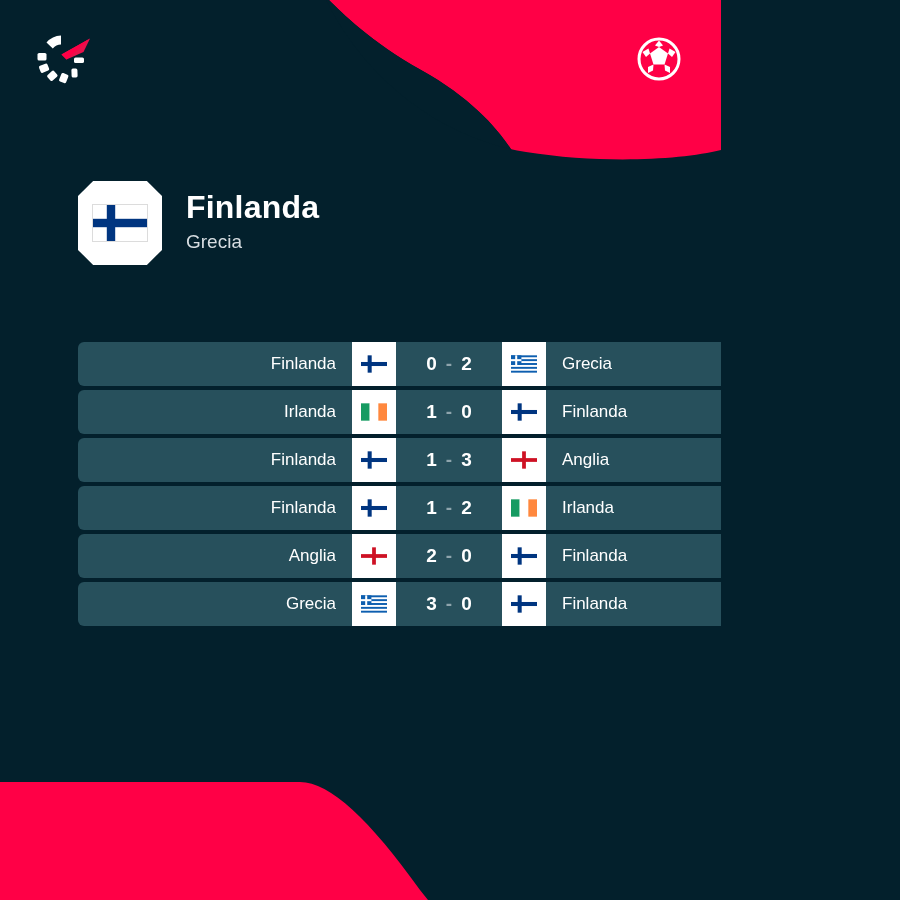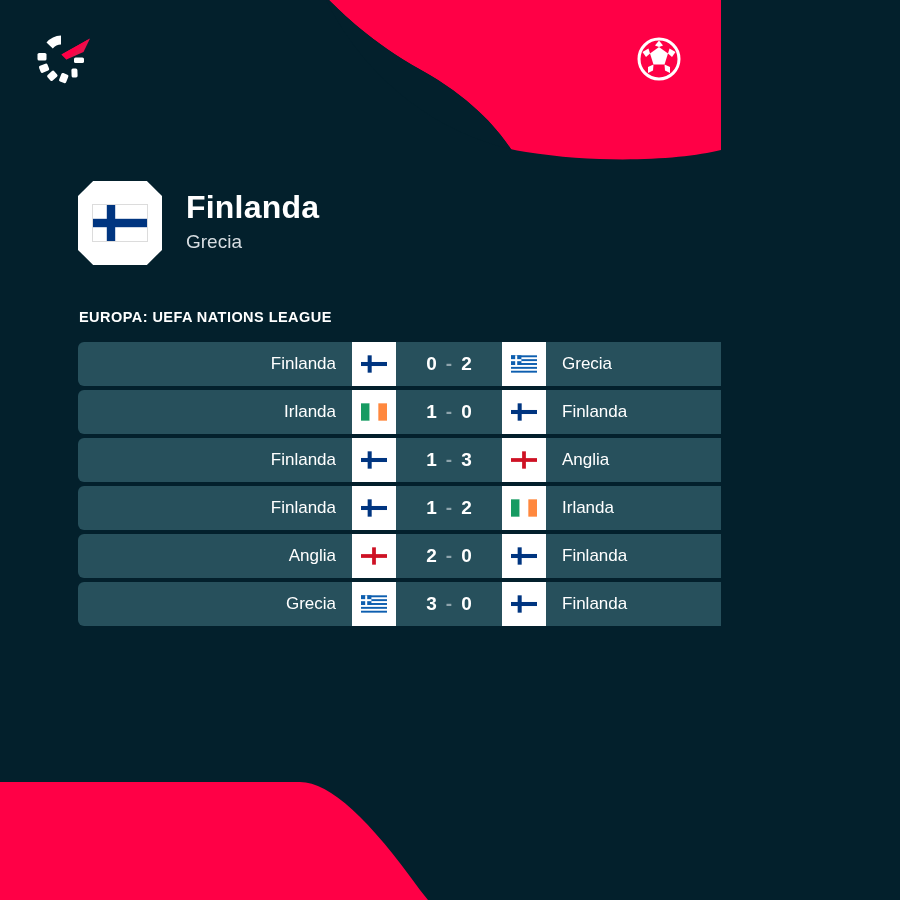--- a/index.html
+++ b/index.html
@@ -129,21 +129,20 @@
           <rect x="4.6" y="0" width="2.8" height="12" fill="#003580"></rect>
         </svg>
       </span>
     </div>
     <div class="team-text">
       <div class="team-name">Finlanda</div>
       <div class="team-region">Grecia</div>
     </div>
   </div>
 
-  <div class="section-label">EUROPA: UEFA NATIONS LEAGUE</div>
 
   <div class="match-list" id="match-list">
       <div class="match-row">
         <div class="home-name">Finlanda</div>
         <div class="flag-cell">
           <svg width="26" height="18" viewBox="0 0 18 12">
             <rect width="18" height="12" fill="#ffffff"></rect>
             <rect x="0" y="4.6" width="18" height="2.8" fill="#003580"></rect>
             <rect x="4.6" y="0" width="2.8" height="12" fill="#003580"></rect>
           </svg>

